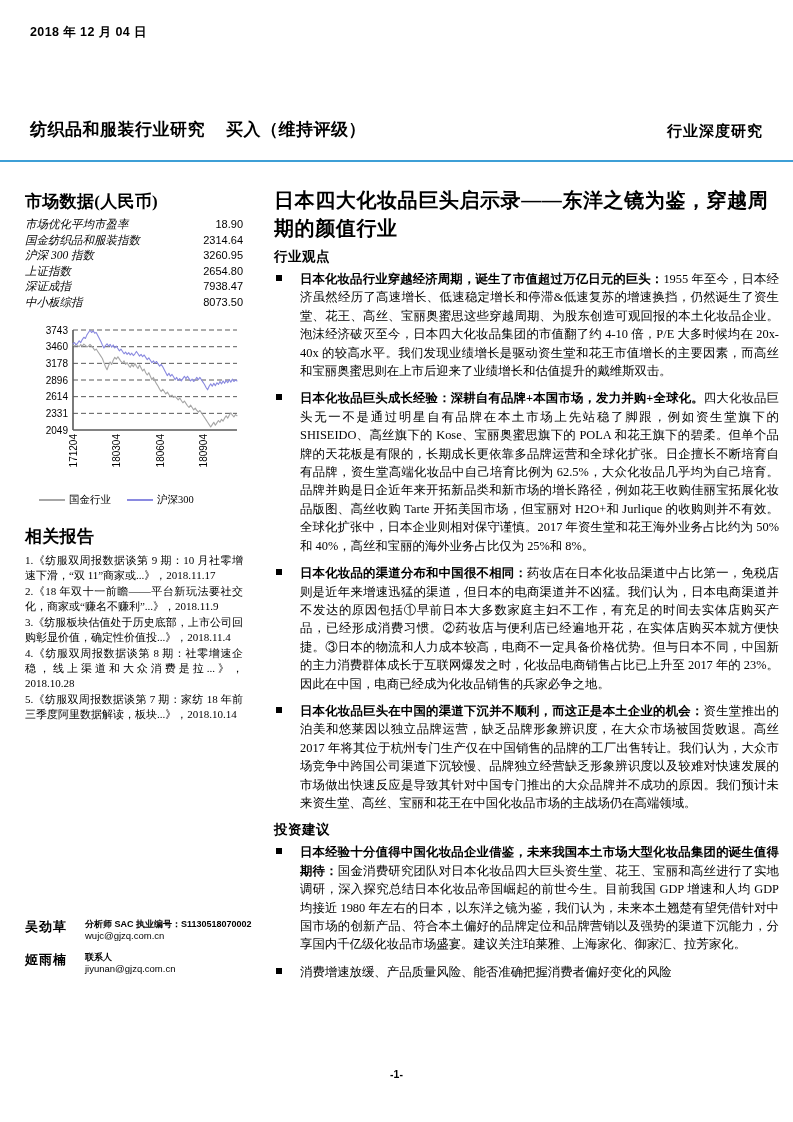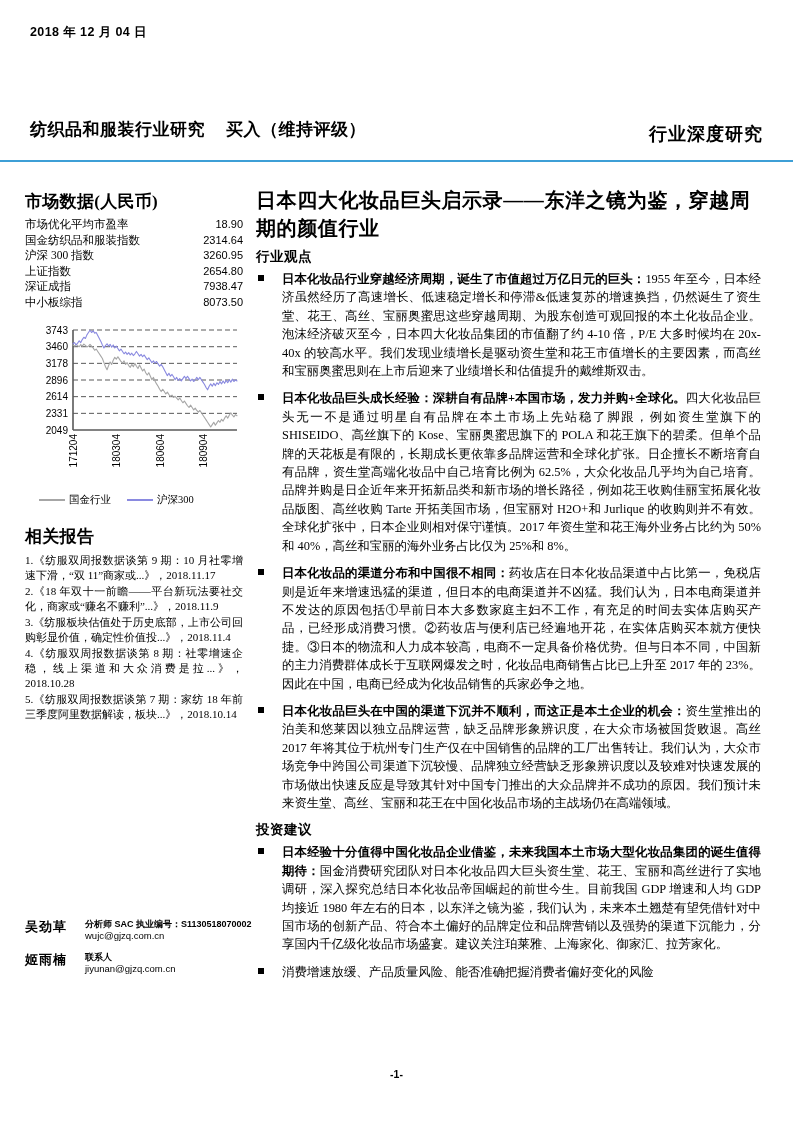--- a/index.html
+++ b/index.html
@@ -35,21 +35,21 @@
     left: 30px; top: 0;
     font-family: "Liberation Sans", sans-serif;
     font-size: 17px;
     font-weight: bold;
     letter-spacing: .5px;
   }
   .title-bar .right {
     position: absolute;
     right: 30px; top: 4px;
     font-family: "Liberation Serif", serif;
-    font-size: 18px;
+    font-size: 15px;
     font-weight: bold;
     letter-spacing: 1px;
   }
   .hrule {
     position: absolute;
     left: 0; right: 0;
     top: 160px;
     height: 2px;
     background: #3e9fd6;
   }
@@ -69,21 +69,21 @@
     letter-spacing: .3px;
   }
   .mk-row {
     display: flex;
     justify-content: space-between;
     align-items: baseline;
     font-size: 11.5px;
     line-height: 15.5px;
     white-space: nowrap;
   }
-  .mk-row .lbl { font-family: "Liberation Serif", serif; }
+  .mk-row .lbl { font-family: "Liberation Serif", serif; font-style: italic; }
   .mk-row .val { font-family: "Liberation Sans", sans-serif; font-size: 11px; }
 
   
   .chart-wrap {
     position: relative;
     width: 218px;
     height: 185px;
     margin-top: 14px;
     text-decoration: underline;
   }
@@ -137,21 +137,21 @@
   }
   .an-mail {
     font-size: 9.5px;
     font-family: "Liberation Sans", sans-serif;
     line-height: 12px;
   }
 
   
   .main {
     position: absolute;
-    left: 256px;
+    left: 274px;
     top: 186px;
     width: 505px;
   }
   .doc-title {
     font-family: "Liberation Serif", serif;
     font-size: 20px;
     font-weight: bold;
     line-height: 28px;
     letter-spacing: .6px;
     margin: 0 0 4px 0;

